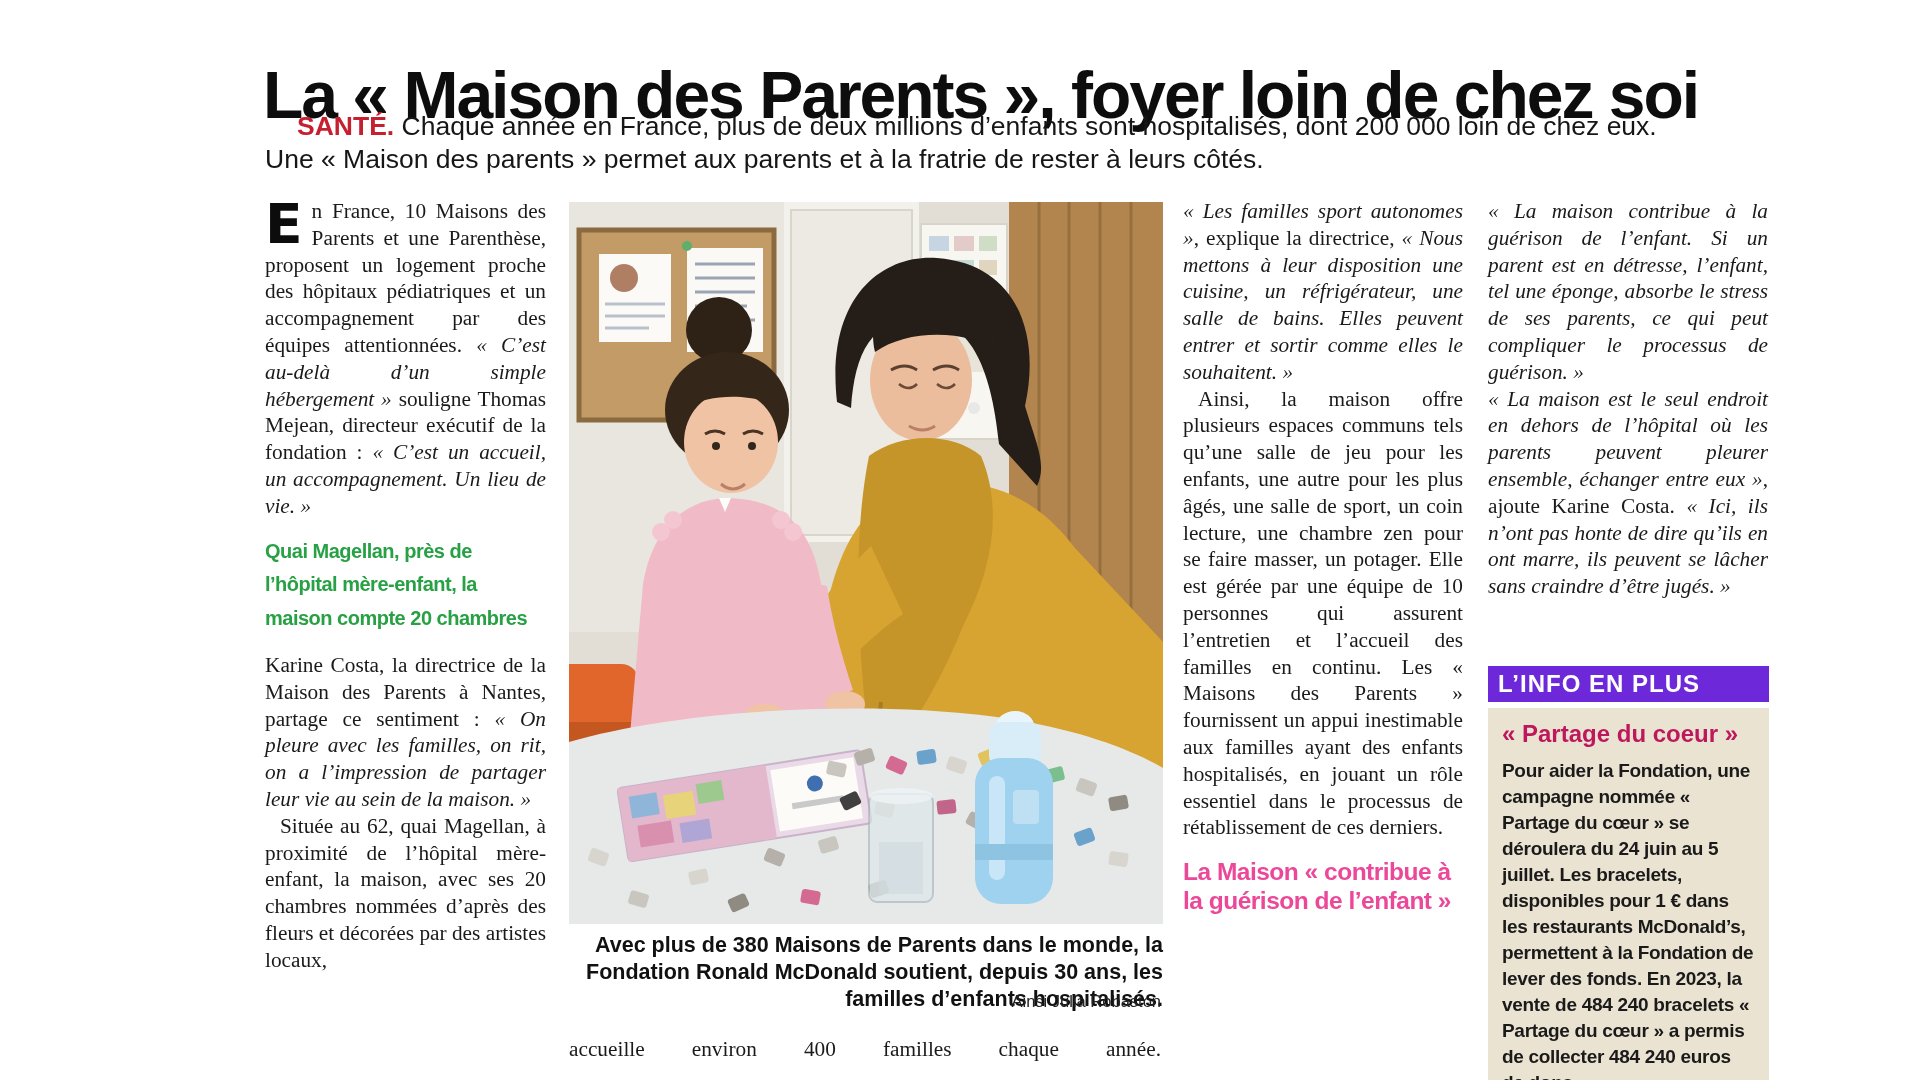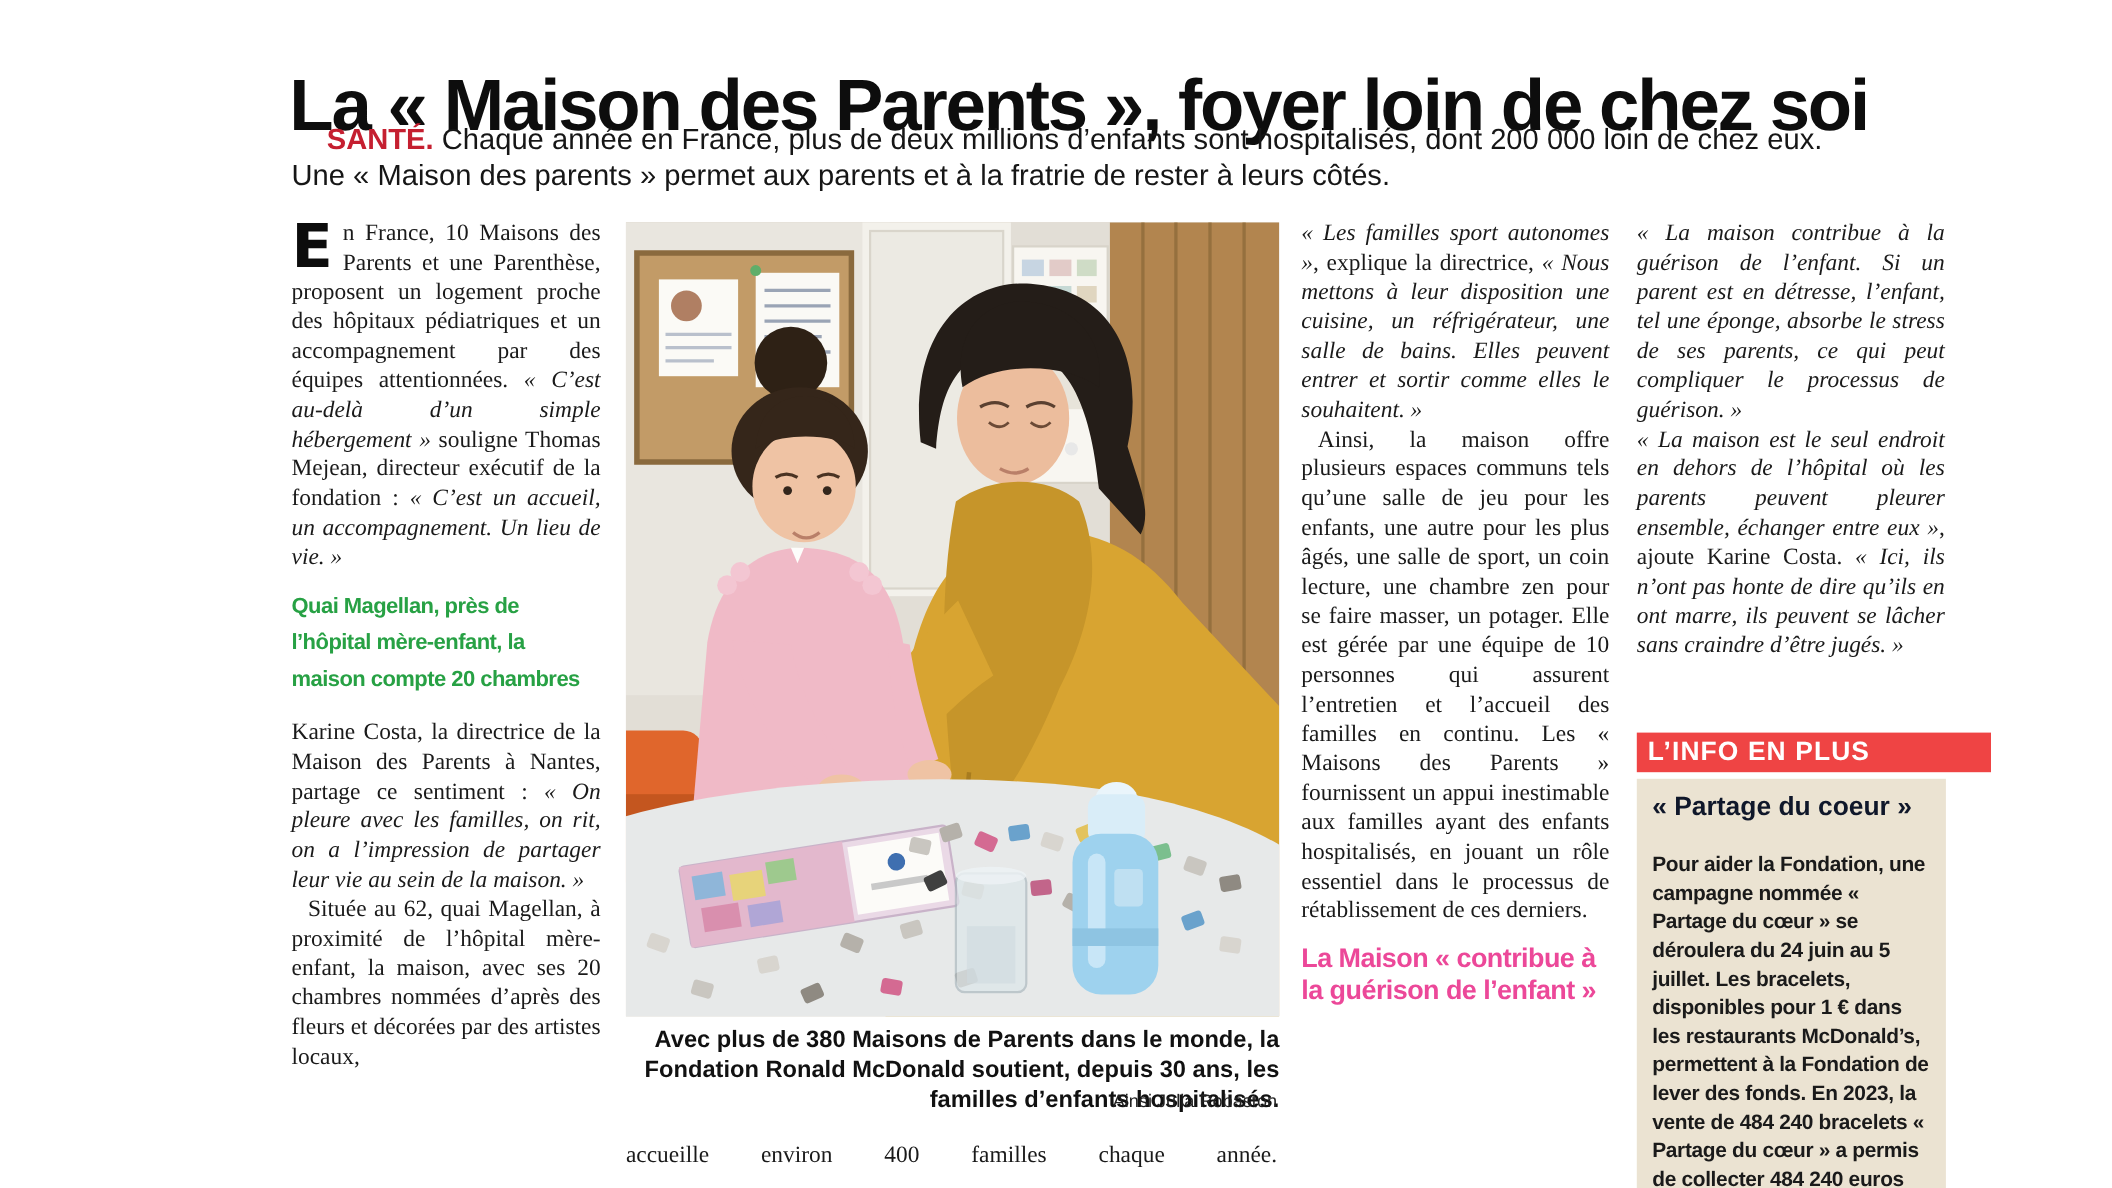--- a/index.html
+++ b/index.html
@@ -47,28 +47,28 @@
     font-size:21.5px;line-height:27px;color:#111;width:594px;}
   .credit{position:absolute;right:2px;bottom:2px;
     font-family:"Liberation Sans", sans-serif;font-weight:normal;
     font-size:16.5px;color:#222;}
 
   
   .continuation{left:569px;top:1036px;width:592px;
     font-size:21.3px;line-height:27px;text-align:justify;text-align-last:justify;}
 
   
-  .infobox-header{left:1488px;top:666px;width:322px;height:36px;background:#ef4444;
+  .infobox-header{left:1488px;top:666px;width:281px;height:36px;background:#6d28d9;
     font-family:"Liberation Sans", sans-serif;font-weight:bold;font-size:24px;
     color:#ffffff;letter-spacing:1px;line-height:36px;padding-left:10px;
     box-sizing:border-box;}
   .infobox{left:1488px;top:708px;width:281px;min-height:330px;background:#ebe3d2;
     box-sizing:border-box;padding:12px 14px 14px 14px;}
   .infobox-title{font-family:"Liberation Sans", sans-serif;font-weight:bold;
-    font-size:24px;line-height:28px;color:#0f172a;margin-bottom:26px;}
+    font-size:24px;line-height:28px;color:#be185d;margin-bottom:10px;}
   .infobox-body{font-family:"Liberation Sans", sans-serif;font-weight:bold;
     font-size:19px;line-height:26px;color:#1a1a1a;letter-spacing:-0.3px;}
 </style>
 </head>
 <body>
 
 <h1 class="abs headline">La « Maison des Parents », foyer loin de chez soi</h1>
 
 <div class="abs standfirst">
   <span class="kicker">SANTÉ.</span><span> Chaque année en France, plus de deux millions d’enfants sont hospitalisés, dont 200 000 loin de chez eux. Une « Maison des parents » permet aux parents et à la fratrie de rester à leurs côtés.</span>

